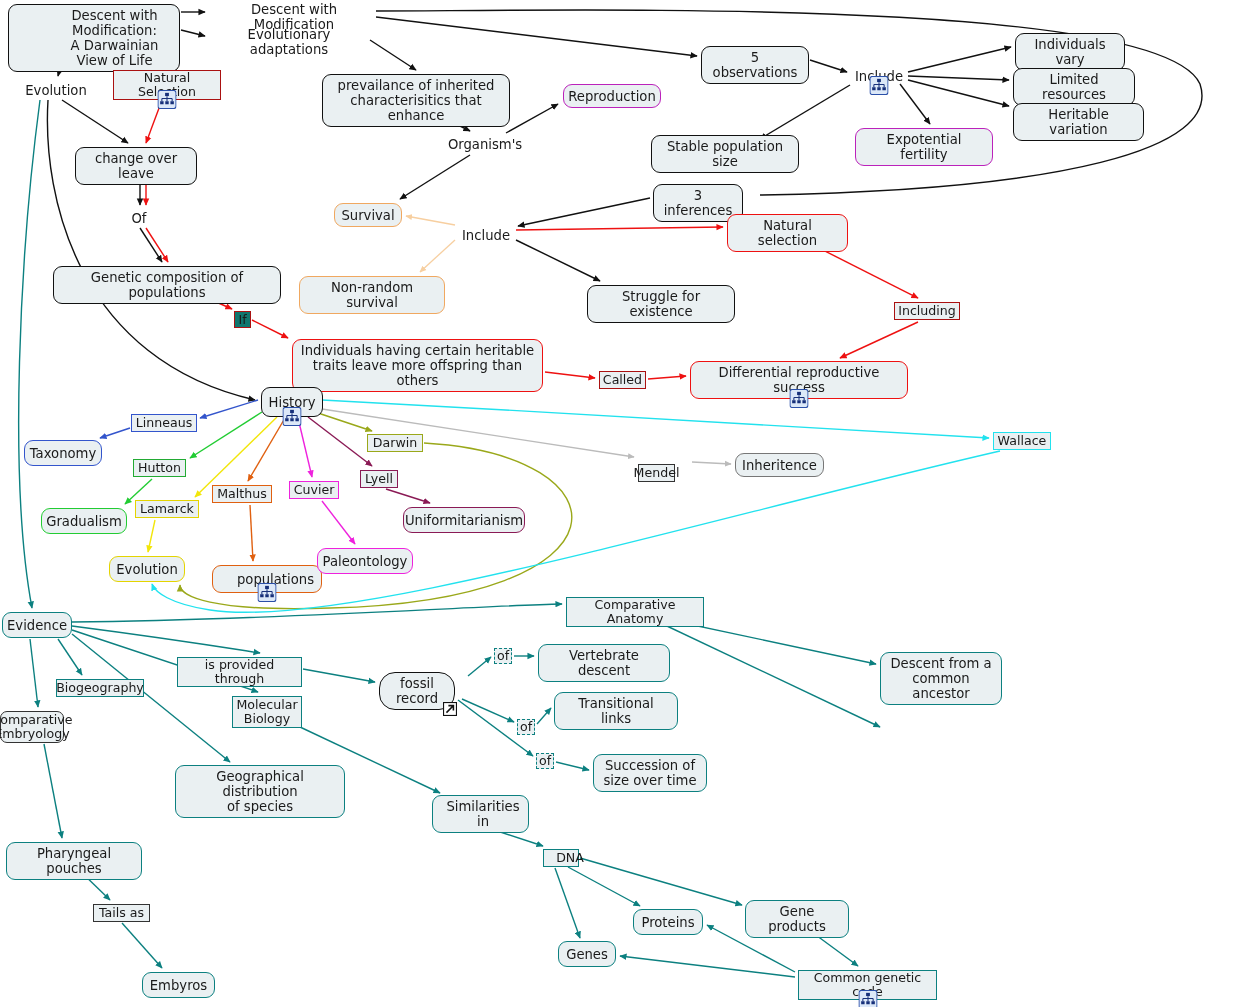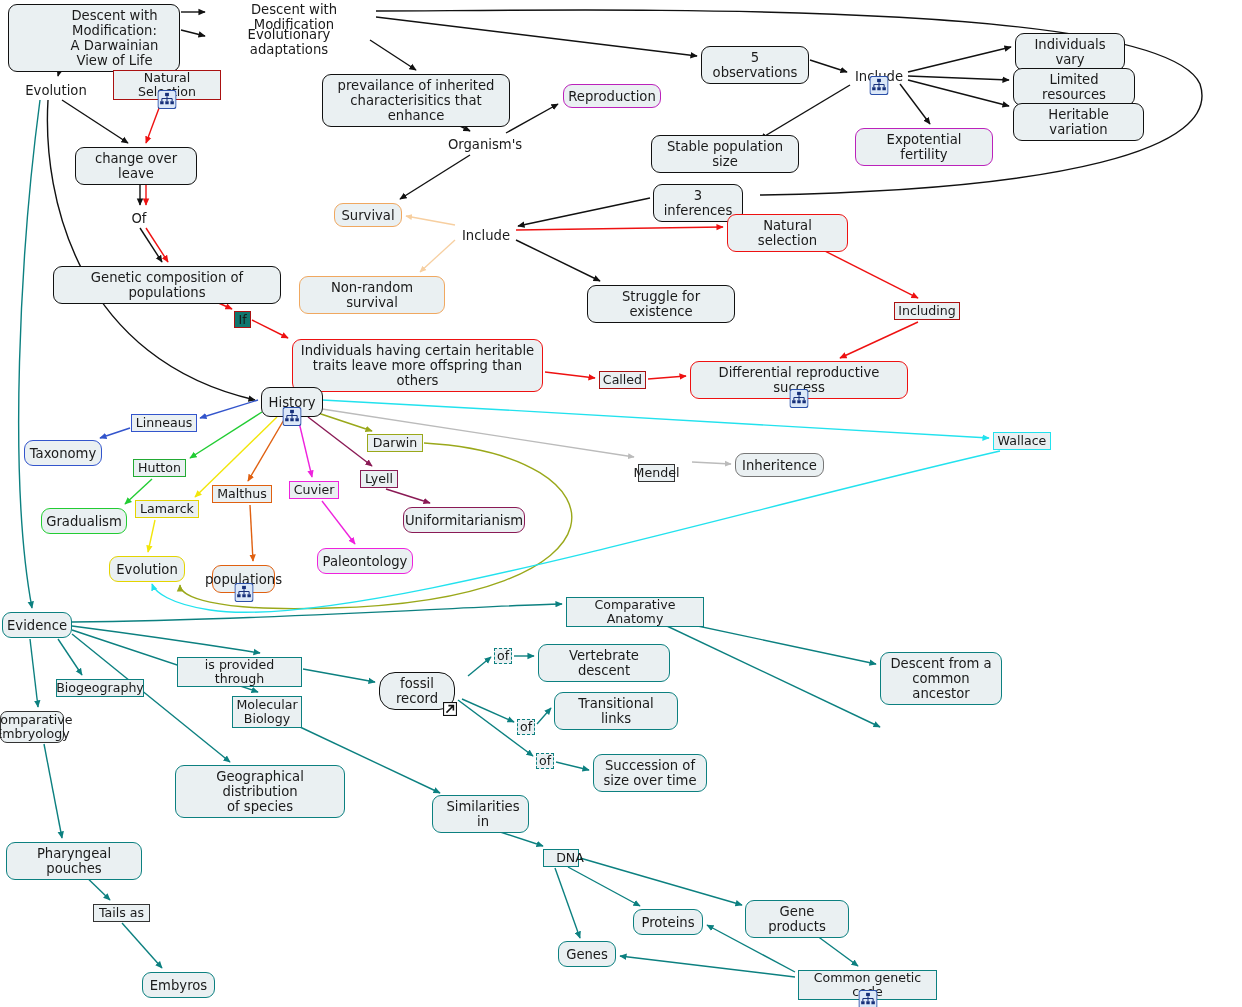--- a/index.html
+++ b/index.html
@@ -262,21 +262,21 @@
           <rect x="8.2" y="11.8" width="3.6" height="3.2" fill="#17307a"></rect>
           <rect x="13.6" y="11.8" width="3.6" height="3.2" fill="#17307a"></rect>
         </svg></div></div>
     <div class="node label" style="left: 131px; top: 414px; width: 66px; min-height: 18px; border-color: rgb(51, 85, 204); background: rgb(234, 240, 242);"><span>Linneaus</span></div>
     <div class="node" style="left: 24px; top: 440px; width: 78px; min-height: 26px; border-color: rgb(51, 85, 204);"><span>Taxonomy</span></div>
     <div class="node label" style="left: 133px; top: 459px; width: 53px; min-height: 18px; border-color: rgb(34, 170, 51); background: rgb(234, 240, 242);"><span>Hutton</span></div>
     <div class="node" style="left: 41px; top: 508px; width: 86px; min-height: 26px; border-color: rgb(34, 204, 51);"><span>Gradualism</span></div>
     <div class="node label" style="left: 135px; top: 500px; width: 64px; min-height: 18px; border-color: rgb(228, 212, 0); background: rgb(234, 240, 242);"><span>Lamarck</span></div>
     <div class="node" style="left: 109px; top: 556px; width: 76px; min-height: 26px; border-color: rgb(228, 212, 0);"><span>Evolution</span></div>
     <div class="node label" style="left: 212px; top: 485px; width: 60px; min-height: 18px; border-color: rgb(224, 96, 16); background: rgb(234, 240, 242);"><span>Malthus</span></div>
-    <div class="node" style="left: 212px; top: 565px; width: 63px; min-height: 28px; border-color: rgb(224, 96, 16);"><span>populations</span><div class="icon-slot"><svg viewBox="0 0 20 20" width="19" height="19">
+    <div class="node" style="left: 212px; top: 565px; width: 110px; min-height: 28px; border-color: rgb(224, 96, 16); justify-content: flex-end;"><span>populations</span><div class="icon-slot"><svg viewBox="0 0 20 20" width="19" height="19">
           <rect x="0.5" y="0.5" width="19" height="19" rx="2.5" fill="#dce8f8" stroke="#2a4fa8" stroke-width="1.2"></rect>
           <rect x="8" y="3" width="4" height="3.4" fill="#17307a"></rect>
           <path d="M10 6.6 L10 9 M4.6 9 L15.4 9 M4.6 9 L4.6 11.6 M10 9 L10 11.6 M15.4 9 L15.4 11.6" stroke="#17307a" stroke-width="1.1" fill="none"></path>
           <rect x="2.8" y="11.8" width="3.6" height="3.2" fill="#17307a"></rect>
           <rect x="8.2" y="11.8" width="3.6" height="3.2" fill="#17307a"></rect>
           <rect x="13.6" y="11.8" width="3.6" height="3.2" fill="#17307a"></rect>
         </svg></div></div>
     <div class="node label" style="left: 289px; top: 481px; width: 50px; min-height: 18px; border-color: rgb(238, 34, 221); background: rgb(234, 240, 242);"><span>Cuvier</span></div>
     <div class="node" style="left: 317px; top: 548px; width: 96px; min-height: 26px; border-color: rgb(238, 34, 221);"><span>Paleontology</span></div>
     <div class="node label" style="left: 360px; top: 470px; width: 38px; min-height: 18px; border-color: rgb(138, 26, 85); background: rgb(234, 240, 242);"><span>Lyell</span></div>

